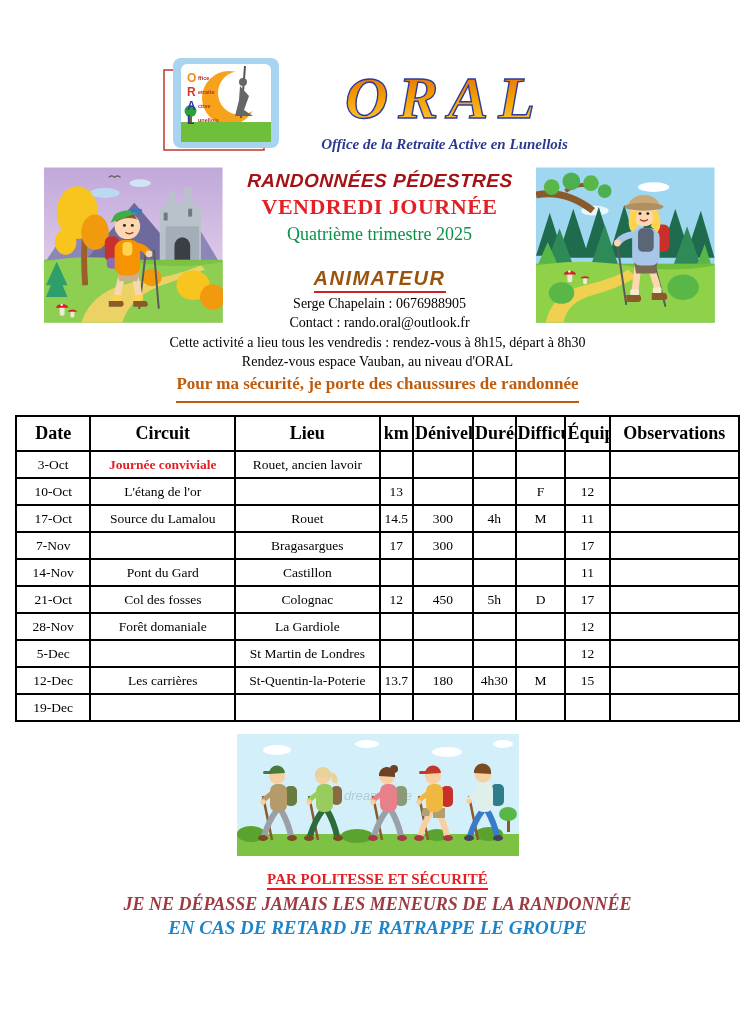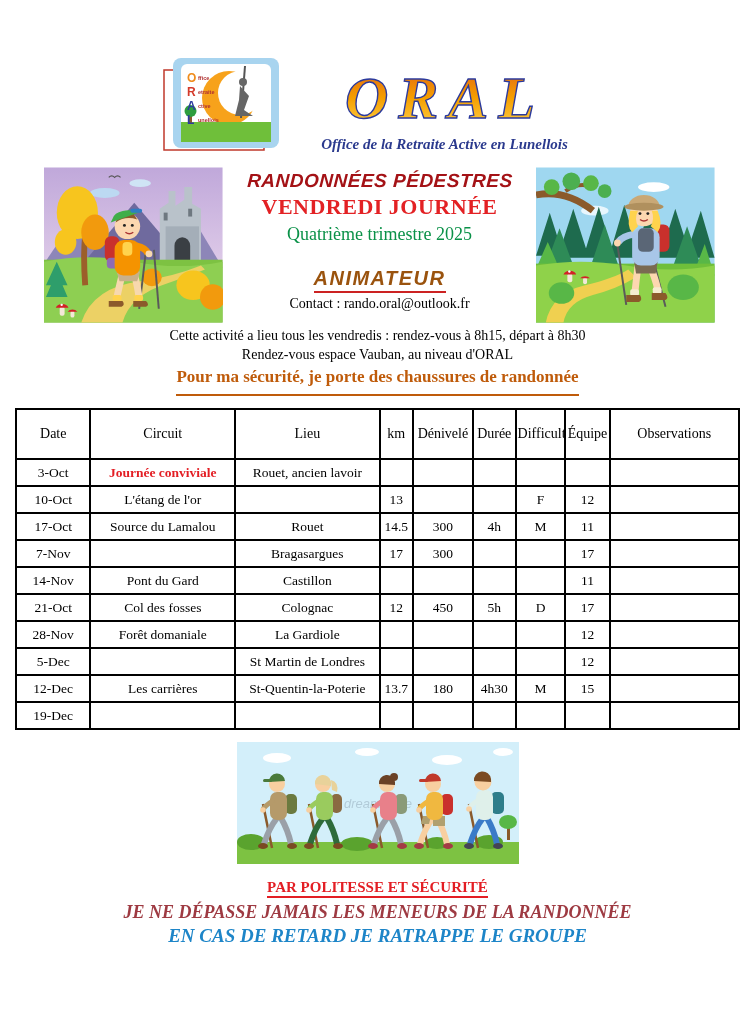--- a/index.html
+++ b/index.html
@@ -42,21 +42,21 @@
   }
   .full-lines { text-align:center; margin-top:4px; }
   .safety-line {
     display:inline-block; font-size:17px; font-weight:bold; color:var(--safety-orange);
     border-bottom:2px solid var(--safety-orange); padding-bottom:7px; margin-top:4px;
   }
   
   .table-wrap { padding:12px 15px 0 15px; }
   table { width:100%; border-collapse:collapse; table-layout:fixed; }
   th, td { border:2px solid #000; text-align:center; vertical-align:middle; overflow:hidden; white-space:nowrap; }
-  th { font-size:14px; font-weight:normal; height:33px; padding:16px 1px; }
+  th { font-size:18px; font-weight:bold; height:33px; padding:6px 1px; }
   td { font-size:13.5px; height:27px; padding:0 2px; }
   .cell-red { color:var(--table-red); font-weight:bold; }
   
   .bottom-img-row { text-align:center; margin-top:12px; }
   .footer { text-align:center; margin-top:10px; }
   .footer-line1 {
     display:inline-block; font-size:15px; font-weight:bold; color:var(--footer-red);
     border-bottom:2px solid var(--footer-red); padding-bottom:0;
   }
   .footer-line2 {
@@ -197,20 +197,21 @@
       </g>
     </svg>
 
     <div class="center-col">
       <div class="title-activity">RANDONNÉES PÉDESTRES</div>
       <div class="title-day">VENDREDI JOURNÉE</div>
       <div class="title-quarter">Quatrième trimestre 2025</div>
       <div>
         <span class="animator-heading">ANIMATEUR</span>
       </div>
+      <div class="body-line">Serge Chapelain : 0676988905</div>
       <div class="body-line">Contact : rando.oral@outlook.fr</div>
     </div>
 
     <svg width="182" height="158" viewBox="0 0 182 158">
       <rect width="182" height="158" fill="#9fd7f0"></rect>
       <ellipse cx="120" cy="20" rx="16" ry="5" fill="#ffffff"></ellipse>
       <ellipse cx="60" cy="44" rx="14" ry="5" fill="#e8f6fd"></ellipse>
       <g>
         <path d="M0 90 L14 46 L28 90 Z M22 92 L38 42 L54 92 Z M48 92 L64 40 L80 92 Z M74 92 L90 38 L106 92 Z M100 92 L116 40 L132 92 Z M126 92 L142 42 L158 92 Z M152 92 L168 44 L182 92 Z" fill="#1e6b4e"></path>
         <path d="M10 100 L24 62 L38 100 Z M56 100 L70 58 L84 100 Z M140 100 L154 60 L168 100 Z" fill="#2e8b57"></path>

